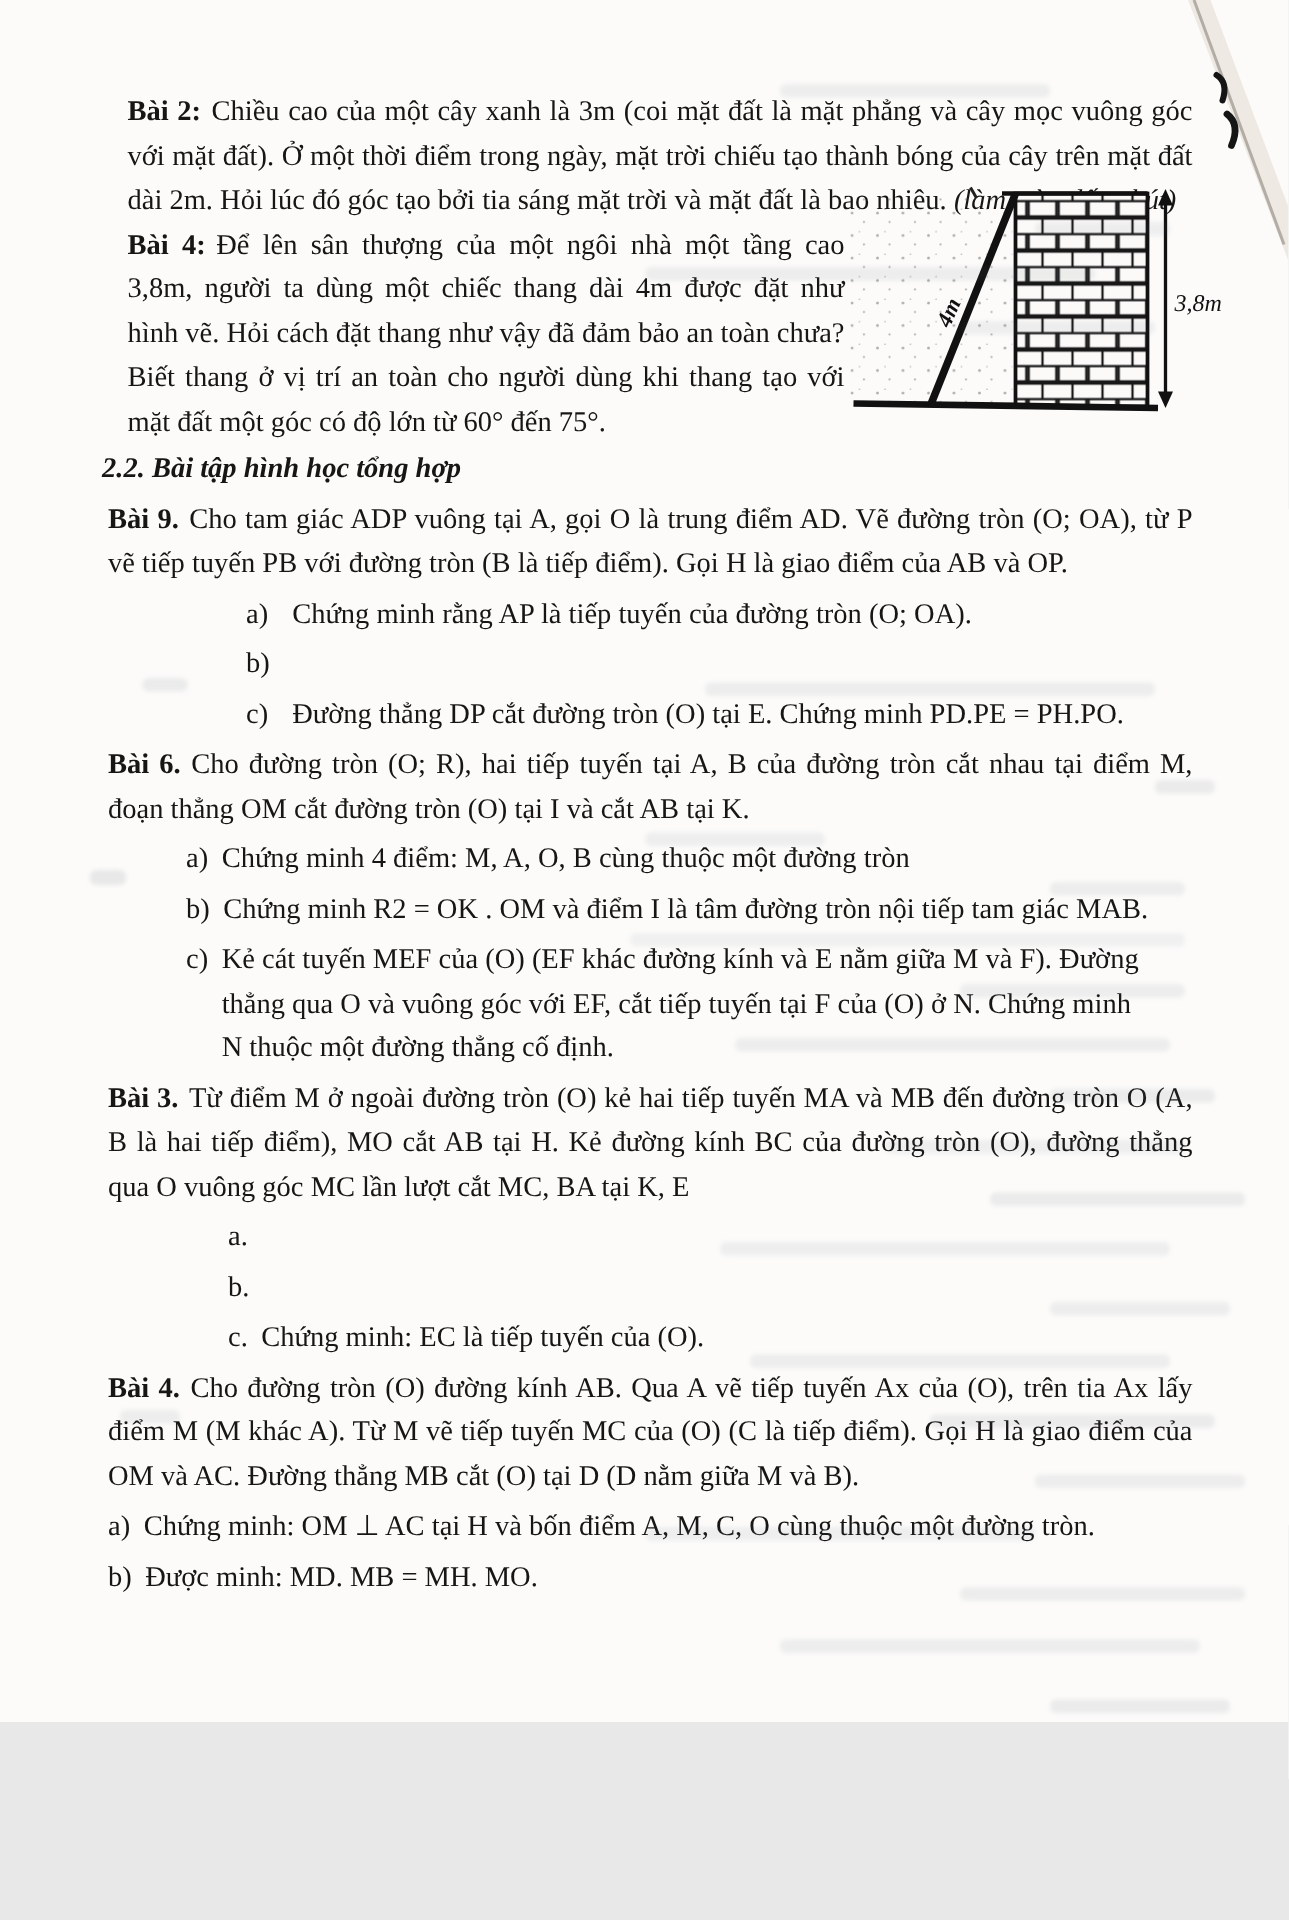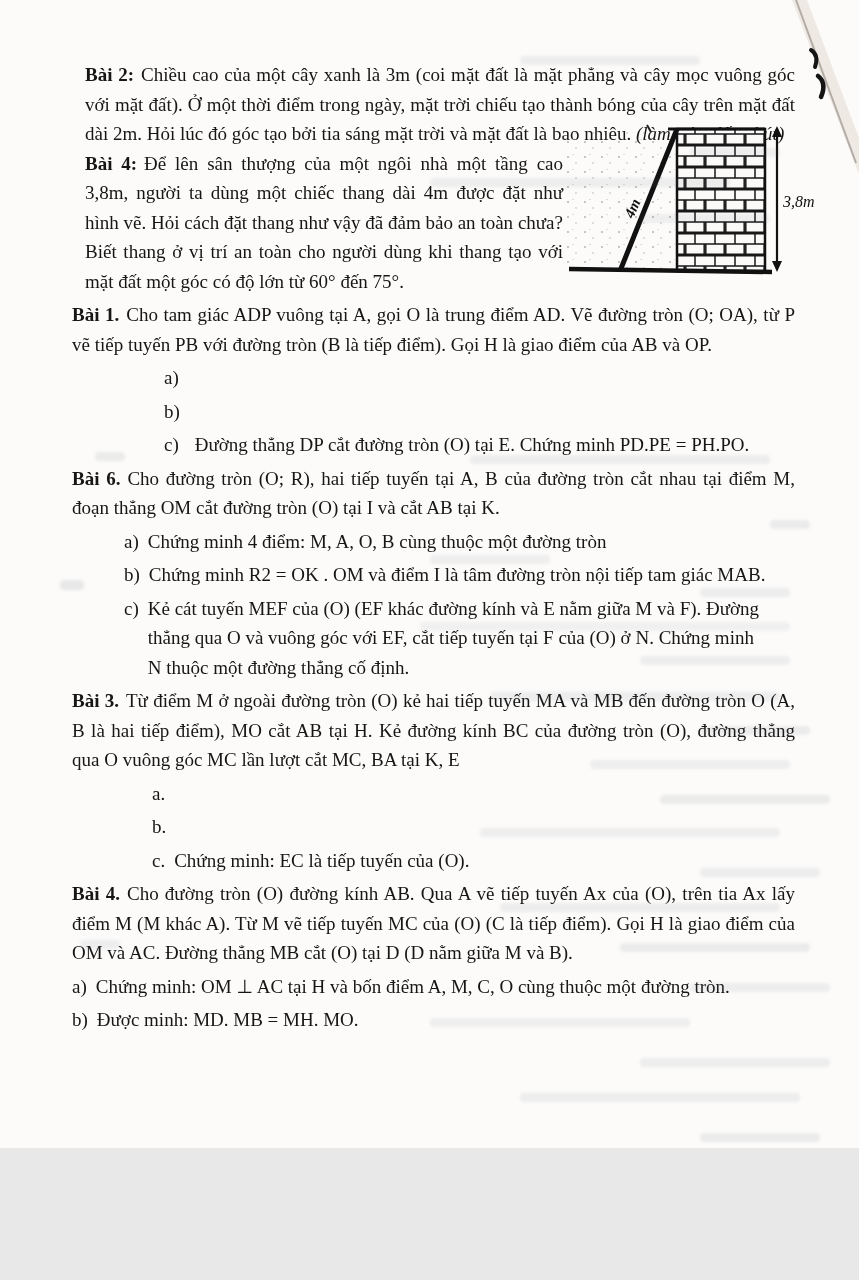--- a/index.html
+++ b/index.html
@@ -77,25 +77,27 @@
             <line x1="212" y1="12" x2="212" y2="140" stroke="#111" stroke-width="2.2"></line>
             <path d="M212 3 l-5 11 h10 z" fill="#111"></path>
             <path d="M212 149 l-5 -11 h10 z" fill="#111"></path>
             <text transform="translate(68 96) rotate(-66)" font-size="15" font-style="italic" font-weight="bold" font-family="Liberation Serif, serif" fill="#111">4m</text>
             <text x="218" y="84" font-size="16" font-style="italic" font-family="Liberation Serif, serif" fill="#111">3,8m</text>
           </svg>
         </span>
         <b class="lbl">Bài 4:</b><span>Để lên sân thượng của một ngôi nhà một tầng cao 3,8m, người ta dùng một chiếc thang dài 4m được đặt như hình vẽ. Hỏi cách đặt thang như vậy đã đảm bảo an toàn chưa? Biết thang ở vị trí an toàn cho người dùng khi thang tạo với mặt đất một góc có độ lớn từ 60° đến 75°.</span></p>
     </div>
 
+    <p class="sec-head">2.2. Bài tập hình học tổng hợp</p>
 
     <div class="prob p-bai1">
-      <p class="just"><b class="lbl">Bài 1.</b><span>Cho tam giác ADP vuông tại A, gọi O là trung điểm AD. Vẽ đường tròn (O; OA), từ P vẽ tiếp tuyến PB với đường tròn (B là tiếp điểm). Gọi H là giao điểm của AB và OP.</span></p>
+      <p class="just"><b class="lbl">Bài 9.</b><span>Cho tam giác ADP vuông tại A, gọi O là trung điểm AD. Vẽ đường tròn (O; OA), từ P vẽ tiếp tuyến PB với đường tròn (B là tiếp điểm). Gọi H là giao điểm của AB và OP.</span></p>
       <div class="item">
           <span class="marker">a)</span>
+          <div class="itext">Chứng minh rằng AP là tiếp tuyến của đường tròn (O; OA).</div>
         </div>
       <div class="item">
           <span class="marker">b)</span>
         </div>
       <div class="item">
           <span class="marker">c)</span>
           <div class="itext">Đường thẳng DP cắt đường tròn (O) tại E. Chứng minh PD.PE = PH.PO.</div>
         </div>
     </div>
 

